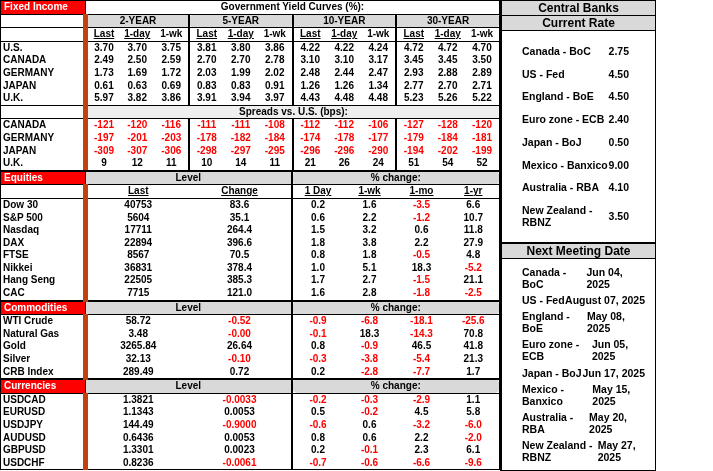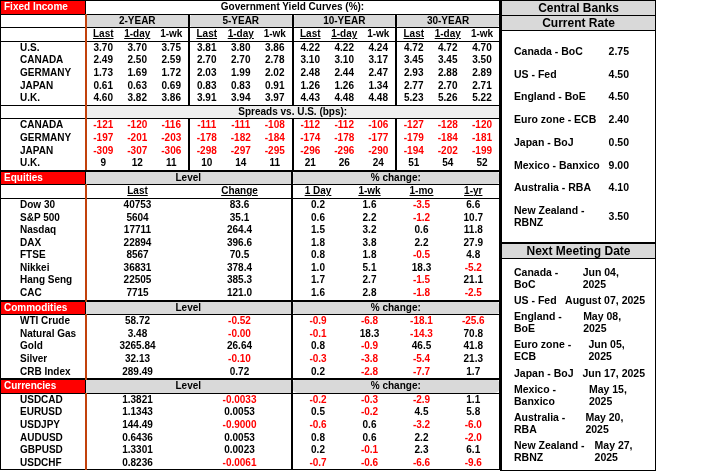--- a/index.html
+++ b/index.html
@@ -4,36 +4,36 @@
 <style>
   html,body{margin:0;padding:0;background:#fff;}
   body{font-family:"Liberation Sans",sans-serif;}
   #app{width:656px;height:471px;display:flex;align-items:stretch;overflow:hidden;background:#fff;}
   #left{width:500px;flex:0 0 500px;}
   table{border-collapse:collapse;table-layout:fixed;width:500px;}
   #tableA{border:1px solid #000;border-bottom:none;}
   #tableB{border:1px solid #000;border-top:none;}
   td{height:12.6px;line-height:12.6px;font-size:10px;font-weight:bold;text-align:center;
      padding:0;white-space:nowrap;overflow:hidden;color:#000;}
-  .lbl{text-align:left;padding-left:19px;border-right:2px solid #c2410c;}
+  .lbl{text-align:left;padding-left:2px;border-right:5px solid #c2410c;}
   .red{background:#FF0000;color:#FFFFFF;text-align:left;padding-left:3px;border-right:1px solid #000;}
   .gray{background:#D9D9D9;}
   .lgray{background:#EFEFEF;}
   .neg{color:#FF0000;}
   .u{text-decoration:underline;}
   .bb{border-bottom:1px solid #000;}
   .bt{border-top:1px solid #000;}
   .bt2{border-top:2px solid #000;}
   .bl2{border-left:2px solid #000;border-radius:6px;}
   #right{flex:1;border:1px solid #000;border-left:2px solid #000;display:flex;flex-direction:column;background:#fff;}
   .phdr{flex:0 0 14px;line-height:14px;background:#D9D9D9;text-align:center;font-weight:bold;
         font-size:12px;border-bottom:1px solid #000;color:#000;}
   #nm-hdr{border-top:2px solid #000;}
   .prows{flex:1;display:flex;flex-direction:column;justify-content:space-evenly;padding:3px 0;}
-  .p-row{display:flex;justify-content:space-between;align-items:center;font-size:10.5px;font-weight:bold;padding-left:12px;color:#000;}
+  .p-row{display:flex;justify-content:space-between;align-items:center;font-size:10.5px;font-weight:bold;padding-left:20px;color:#000;}
   .p-rate{padding-right:26px;}
   .p-date{padding-right:10px;}
 </style>
 </head>
 <body>
 
 <div id="app">
 
   <div id="left">
 
@@ -126,21 +126,21 @@
             <td class="val">0.91</td>
             <td class="val bl2">1.26</td>
             <td class="val">1.26</td>
             <td class="val">1.34</td>
             <td class="val bl2">2.77</td>
             <td class="val">2.70</td>
             <td class="val">2.71</td>
           </tr>
           <tr>
             <td class="lbl">U.K.</td>
-            <td class="val">4.60</td>
+            <td class="val">5.97</td>
             <td class="val">3.82</td>
             <td class="val">3.86</td>
             <td class="val bl2">3.91</td>
             <td class="val">3.94</td>
             <td class="val">3.97</td>
             <td class="val bl2">4.43</td>
             <td class="val">4.48</td>
             <td class="val">4.48</td>
             <td class="val bl2">5.23</td>
             <td class="val">5.26</td>

